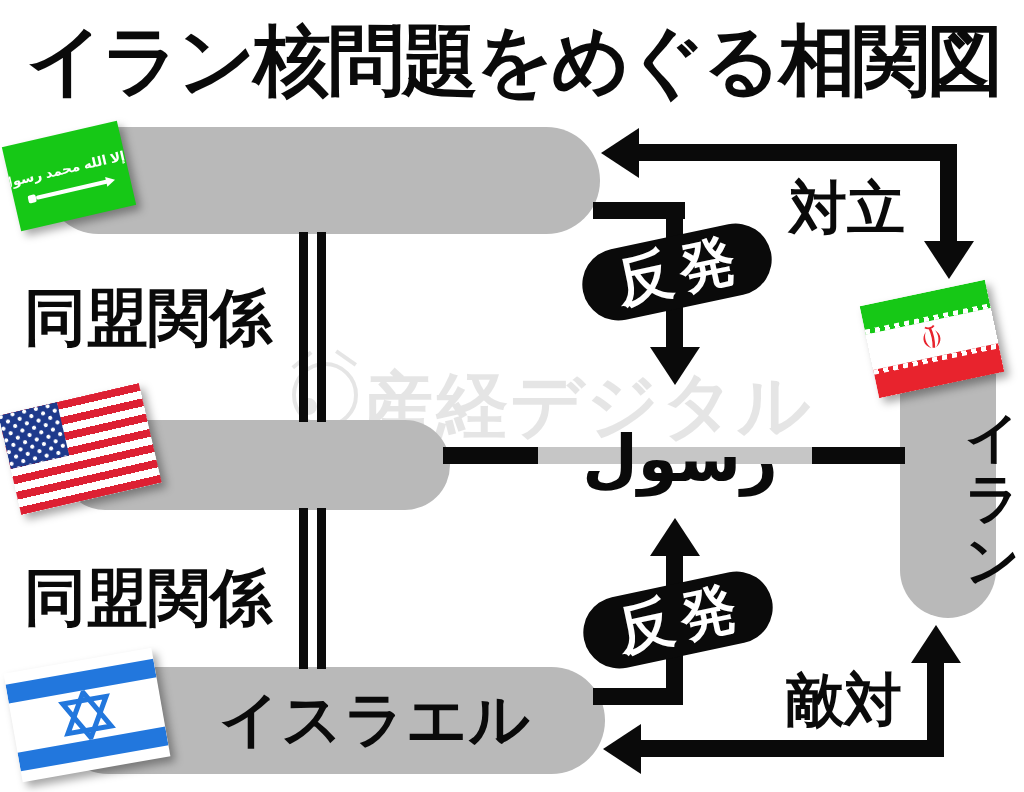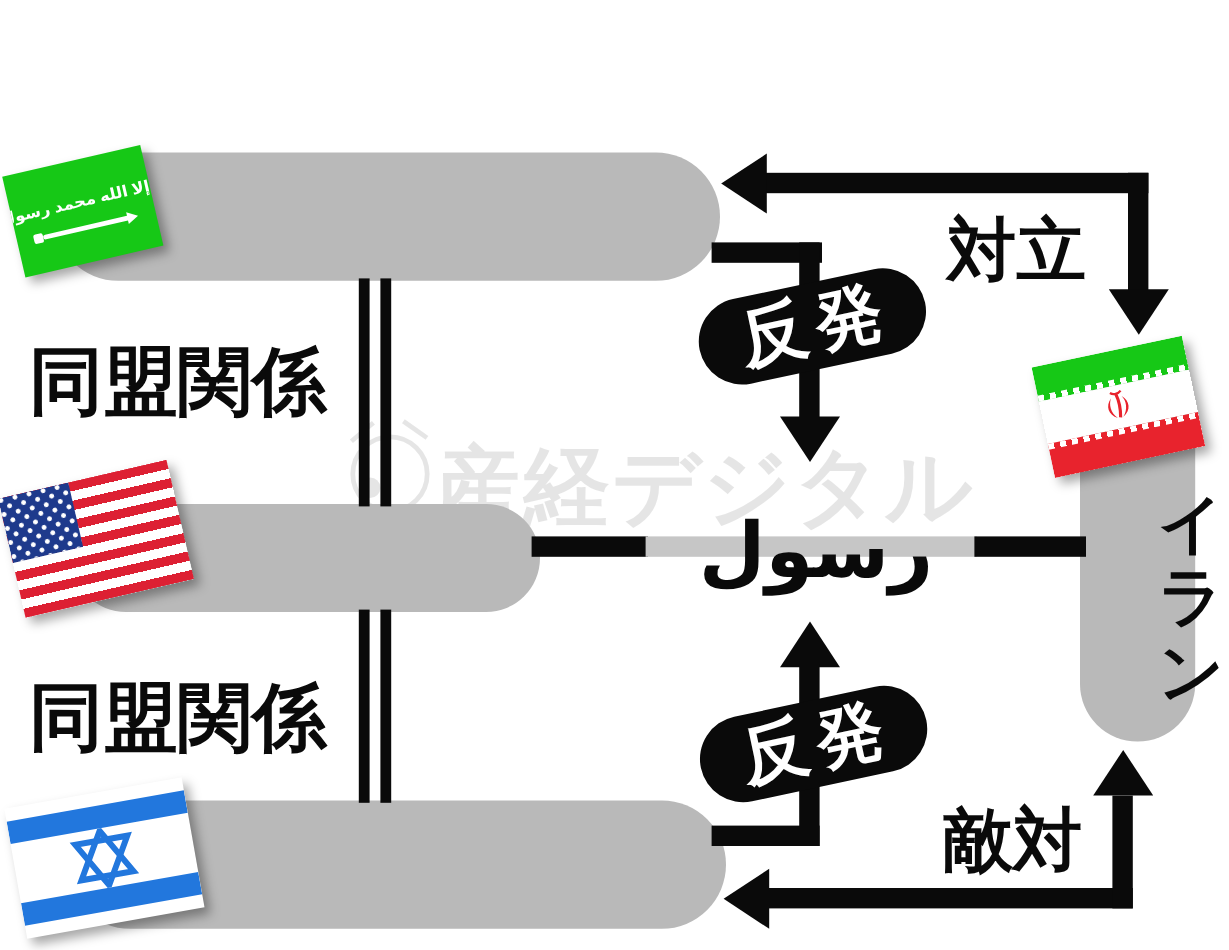--- a/index.html
+++ b/index.html
@@ -61,31 +61,33 @@
 
 <div class="stage">
 
   <div class="abs wm wm-circle">
     <div class="wm-whisker" style="position:absolute;left:-6px;top:-8px;transform:rotate(-40deg);"></div>
     <div class="wm-whisker" style="position:absolute;right:-4px;top:-10px;transform:rotate(35deg);"></div>
   </div>
   <div class="abs wm wm-dot"></div>
   <div class="abs wm wm-text">産経デジタル</div>
 
+  <div class="title">イラン核問題をめぐる相関図</div>
 
   <div class="bar line" style="left:299px;top:232px;width:9px;height:190px;"></div>
   <div class="bar line" style="left:317px;top:232px;width:9px;height:190px;"></div>
   <div class="bar line" style="left:299px;top:508px;width:9px;height:161px;"></div>
   <div class="bar line" style="left:317px;top:508px;width:9px;height:161px;"></div>
 
   <div class="pill" style="left:45px;top:127px;width:555px;height:107px;border-radius:54px;"></div>
 
   <div class="pill" style="left:60px;top:420px;width:390px;height:90px;border-radius:45px;"></div>
 
   <div class="pill" style="left:55px;top:667px;width:550px;height:107px;border-radius:54px;"></div>
+  <div class="pill-label" style="left:150px;top:667px;width:450px;height:107px;font-size:60px;">イスラエル</div>
 
   <div class="pill" style="left:900px;top:300px;width:96px;height:318px;border-radius:48px;"></div>
   <div class="pill-label" style="left:944px;top:385px;width:96px;height:228px;font-size:54px;">
     <div class="vlabel">イラン</div>
   </div>
 
   <div class="rel-label" style="left:24px;top:276px;font-size:62px;">同盟関係</div>
   <div class="rel-label" style="left:24px;top:556px;font-size:62px;">同盟関係</div>
 
   <div>

